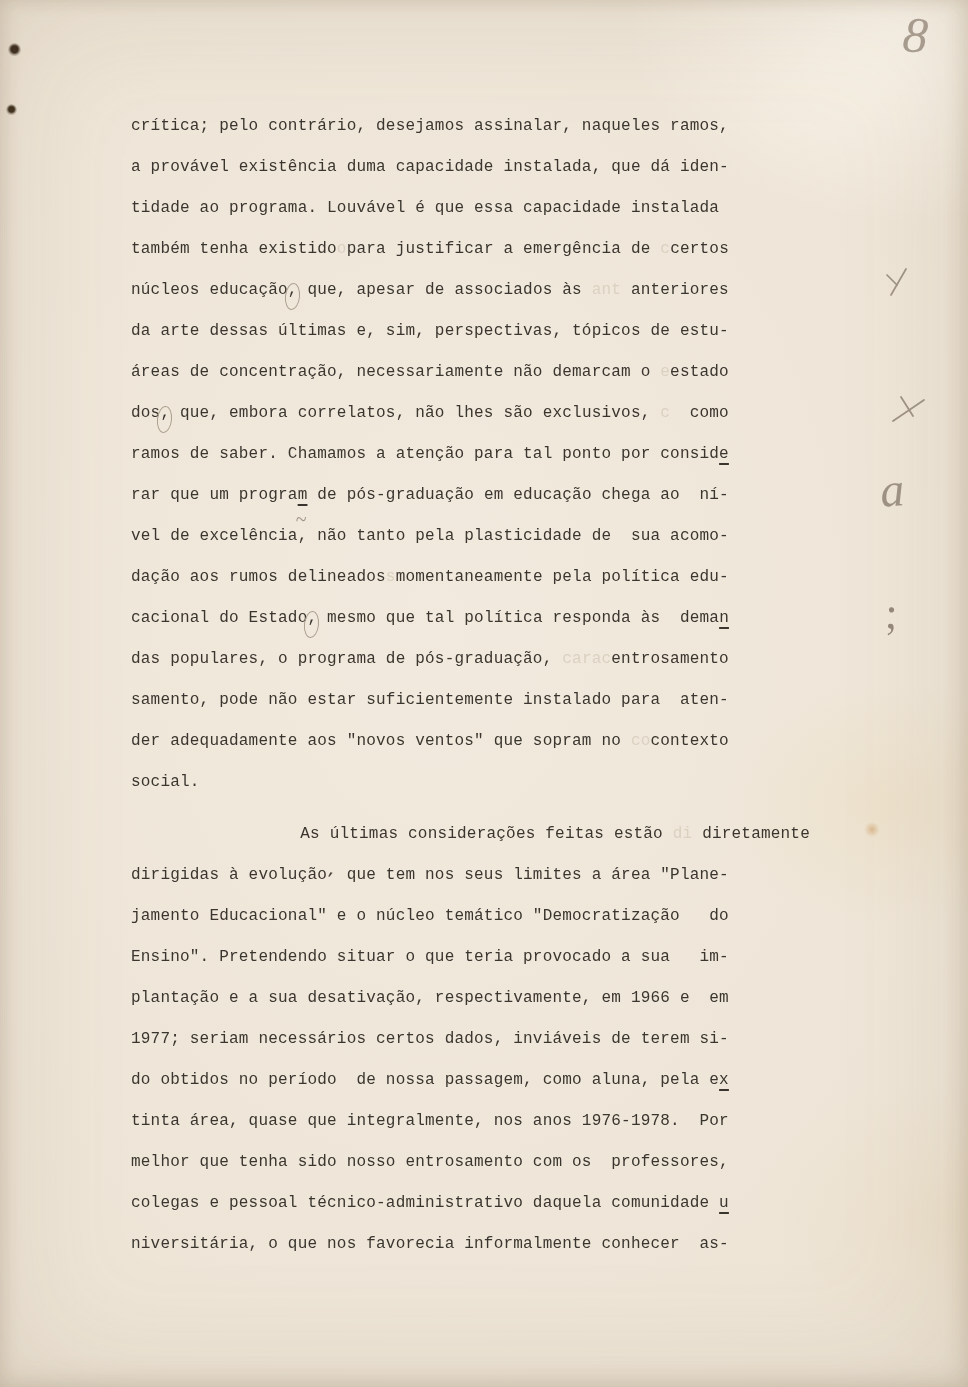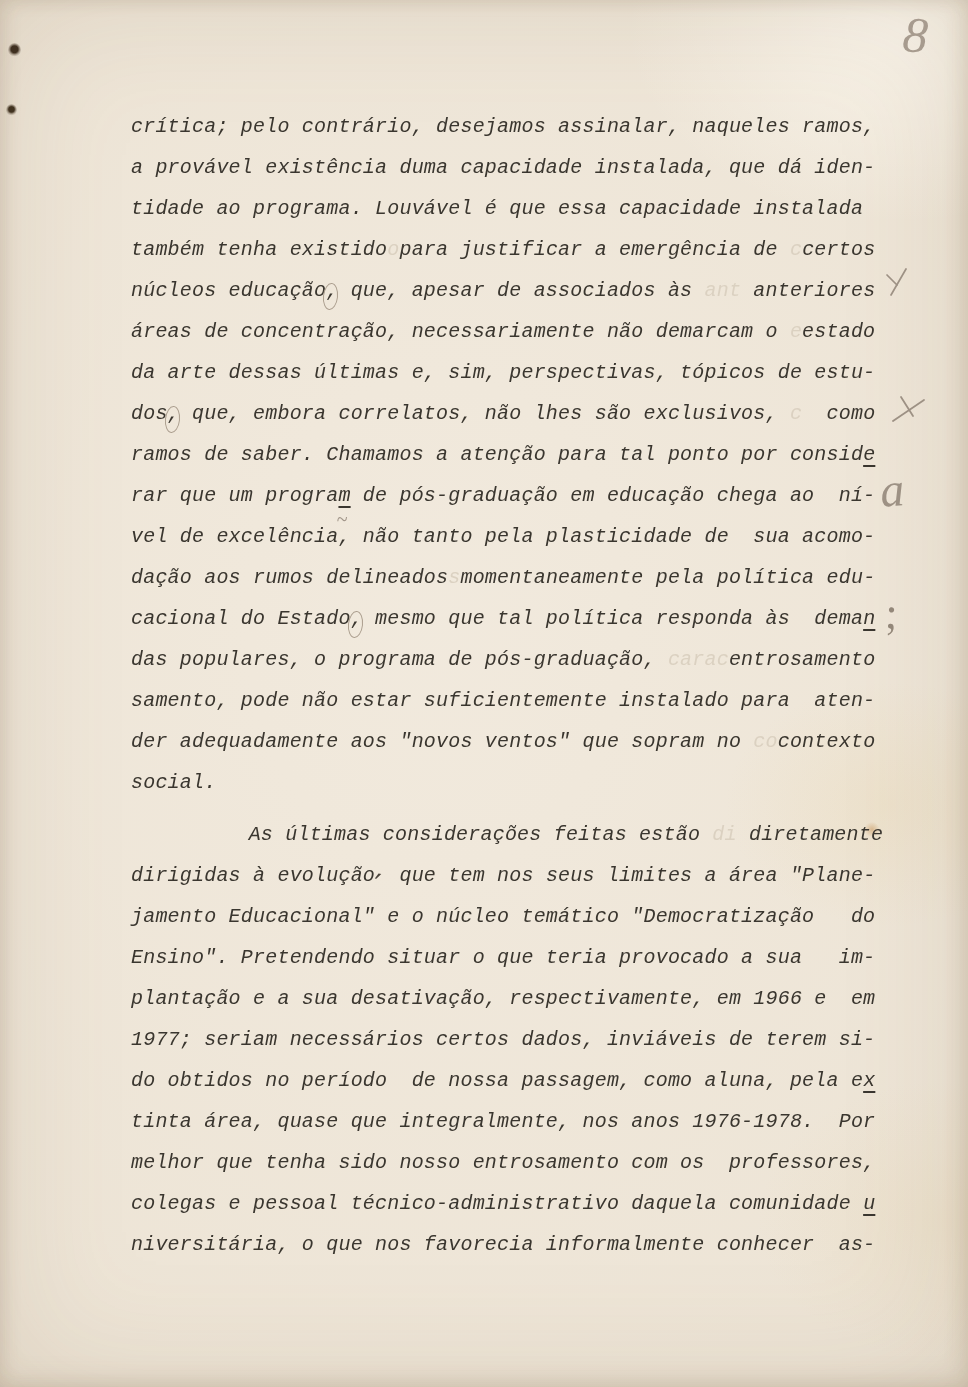--- a/index.html
+++ b/index.html
@@ -13,23 +13,22 @@
       radial-gradient(ellipse 950px 1250px at 45% 45%, rgba(244,237,226,0.65), rgba(244,237,226,0) 85%);
     box-shadow:
       inset 0 0 130px rgba(128,104,70,0.15),
       inset -7px 0 20px rgba(120,95,60,0.10),
       inset 5px 0 16px rgba(120,95,60,0.08),
       inset 0 -10px 26px rgba(120,95,60,0.08);
   }
   .text-block {
     position:absolute; left:131px; top:106px; width:760px;
     font-family:"Liberation Mono","DejaVu Sans Mono",monospace;
-    font-size:20px; line-height:41px; color:#3a362f;
+    font-size:16px; line-height:41px; color:#3a362f;
     letter-spacing:0.2px;
-    font-style:italic;
   }
   .line { white-space:pre; height:41px; }
   .para-start { margin-top:11px;text-align:center; }
   .ghost { color:#dbd1c1; }
   .ul { text-decoration:underline; text-underline-offset:5px; text-decoration-thickness:1.5px; }
   .circled { position:relative; display:inline-block; }
   .circled::after {
     content:""; position:absolute; left:-3px; top:13px; width:13px; height:25px;
     border:1.4px solid #ac9f8f; border-radius:50%; transform:rotate(6deg);
   }
@@ -81,22 +80,22 @@
   <div class="ink-dot dot1"></div>
   <div class="ink-dot dot2"></div>
   <div class="stain"></div>
 
   <div class="text-block" id="text-block">
       <div class="line"><span>crítica; pelo contrário, desejamos assinalar, naqueles ramos,</span></div>
       <div class="line"><span>a provável existência duma capacidade instalada, que dá iden-</span></div>
       <div class="line"><span>tidade ao programa. Louvável é que essa capacidade instalada</span></div>
       <div class="line"><span>também tenha existido</span><span class="ghost">o</span><span>para justificar a emergência de </span><span class="ghost">c</span><span>certos</span></div>
       <div class="line"><span>núcleos educação</span><span class="circled">,</span><span> que, apesar de associados às </span><span class="ghost">ant</span><span> anteriores</span></div>
+      <div class="line"><span>da arte dessas últimas e, sim, perspectivas, tópicos de estu-</span></div>
       <div class="line"><span>áreas de concentração, necessariamente não demarcam o </span><span class="ghost">e</span><span>estado</span></div>
-      <div class="line"><span>da arte dessas últimas e, sim, perspectivas, tópicos de estu-</span></div>
       <div class="line"><span>dos</span><span class="circled">,</span><span> que, embora correlatos, não lhes são exclusivos, </span><span class="ghost">c</span><span>  como</span></div>
       <div class="line"><span>ramos de saber. Chamamos a atenção para tal ponto por consid</span><span class="ul">e</span></div>
       <div class="line"><span>rar que um progra</span><span class="ul tilde">m</span><span> de pós-graduação em educação chega ao  ní-</span></div>
       <div class="line"><span>vel de excelência, não tanto pela plasticidade de  sua acomo-</span></div>
       <div class="line"><span>dação aos rumos delineados</span><span class="ghost">s</span><span>momentaneamente pela política edu-</span></div>
       <div class="line"><span>cacional do Estado</span><span class="circled">,</span><span> mesmo que tal política responda às  dema</span><span class="ul">n</span></div>
       <div class="line"><span>das populares, o programa de pós-graduação, </span><span class="ghost">carac</span><span>entrosamento</span></div>
       <div class="line"><span>samento, pode não estar suficientemente instalado para  aten-</span></div>
       <div class="line"><span>der adequadamente aos "novos ventos" que sopram no </span><span class="ghost">co</span><span>contexto</span></div>
       <div class="line"><span>social.</span></div>

